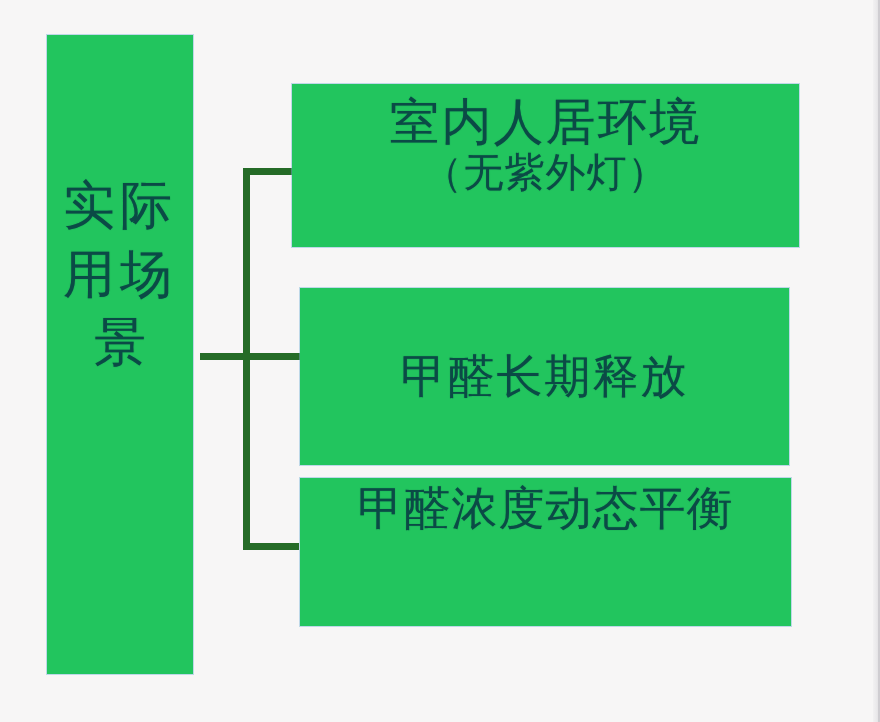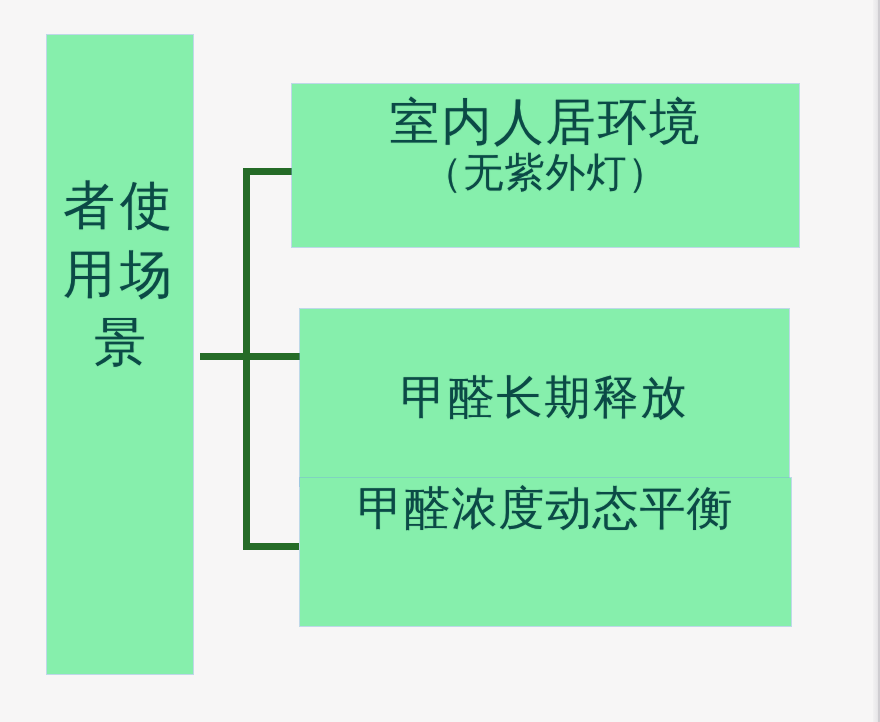--- a/index.html
+++ b/index.html
@@ -30,21 +30,21 @@
     top: 0;
     right: 0;
     width: 2px;
     height: 722px;
     background: #cfcdd1;
   }
 
   
   .node {
     position: absolute;
-    background: #86efac;
+    background: #22c55e;
     box-sizing: border-box;
     display: flex;
     flex-direction: column;
     align-items: center;
     justify-content: center;
     color: #0b4a46;
     text-shadow: 0 0 1px rgba(10,70,66,0.55);
     box-shadow: 0 0 0 1px rgba(120,180,215,0.45);
   }
 
@@ -91,21 +91,20 @@
     letter-spacing: 1px;
     font-weight: 500;
     white-space: nowrap;
   }
 
   #node-release {
     left: 300px;
     top: 288px;
     width: 489px;
     height: 177px;
-    margin-top: 21px;
   }
   #node-release .title {
     font-size: 46px;
     letter-spacing: 2px;
     font-weight: 500;
     white-space: nowrap;
   }
 
   #node-balance {
     left: 300px;
@@ -135,21 +134,21 @@
 <body>
 
 <div id="canvas">
 
   <div class="conn" id="conn-spine"></div>
   <div class="conn" id="conn-top"></div>
   <div class="conn" id="conn-mid"></div>
   <div class="conn" id="conn-bottom"></div>
 
   <div class="node" id="node-root">
-    <div class="vline">者使</div>
+    <div class="vline">实际</div>
     <div class="vline">用场</div>
     <div class="vline last">景</div>
   </div>
 
   <div class="node" id="node-env">
     <div class="title">室内人居环境</div>
     <div class="subtitle">（无紫外灯）</div>
   </div>
 
   <div class="node" id="node-release">

